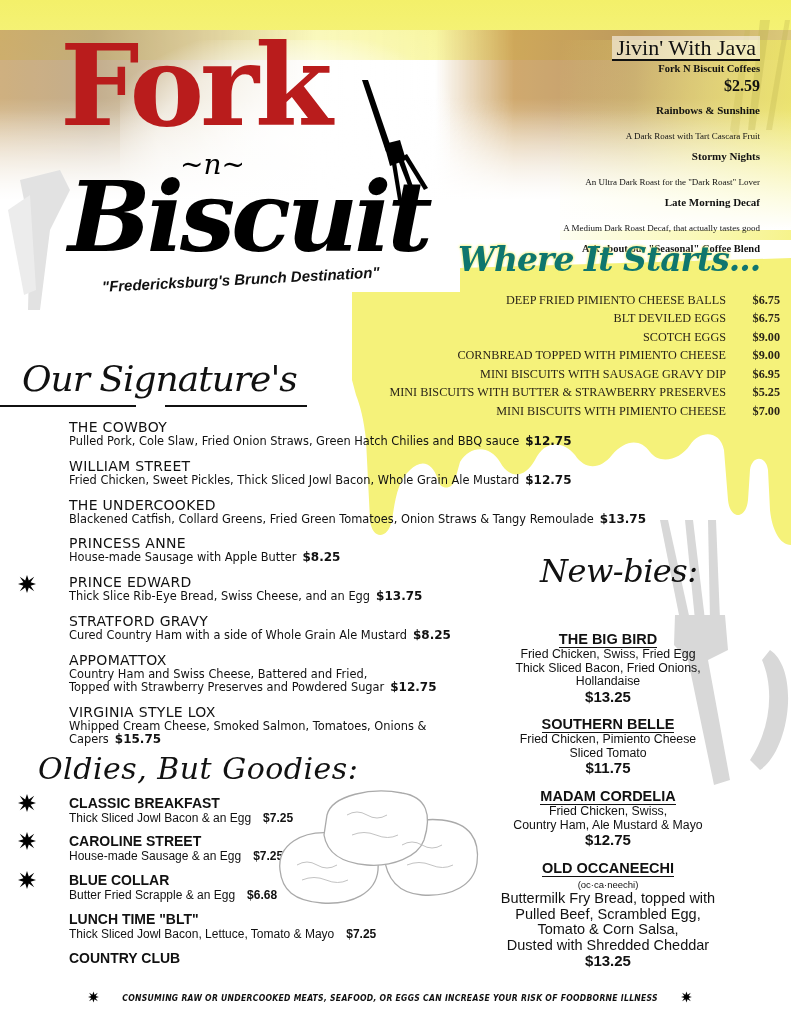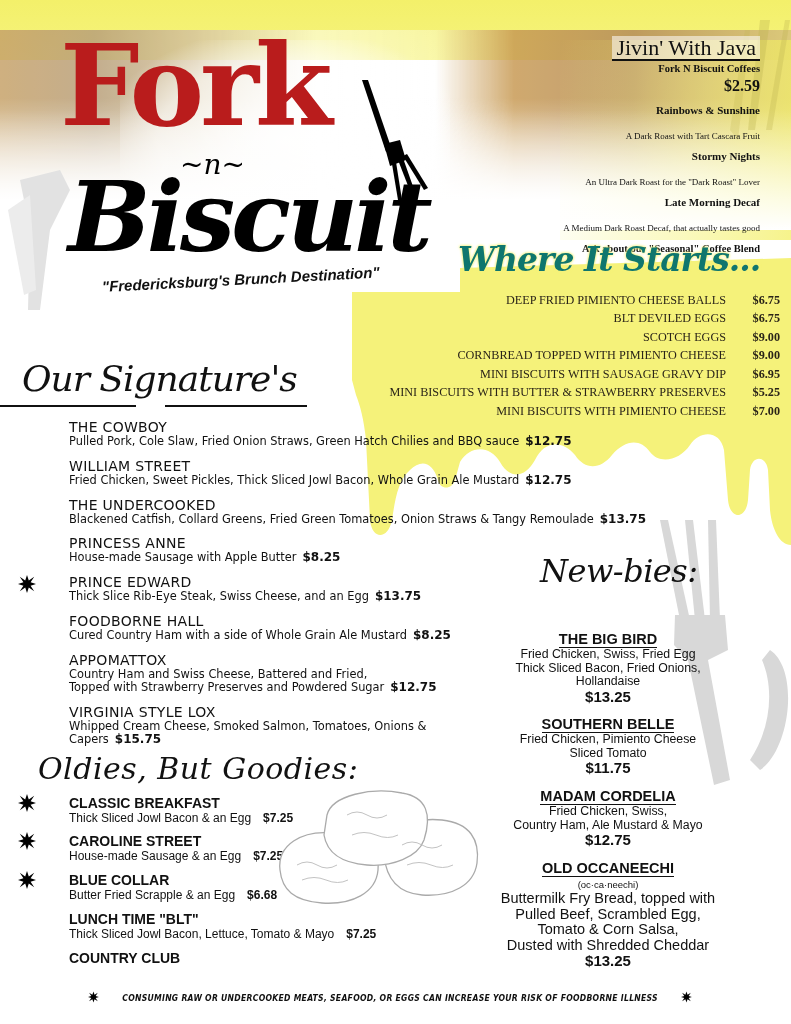--- a/index.html
+++ b/index.html
@@ -261,24 +261,24 @@
 </div>
 <div class="menu-item" style="top:535px">
   <div class="comic-name">PRINCESS ANNE</div>
   <div class="comic-desc"><span>House-made Sausage with Apple Butter</span><span class="price-bold">$8.25</span></div>
 </div>
 <svg class="star" style="left:18px;top:575px" viewBox="0 0 20 20">
     <polygon points="10,0 12,6 18,2 14,8 20,10 14,12 18,18 12,14 10,20 8,14 2,18 6,12 0,10 6,8 2,2 8,6" fill="#000"></polygon>
   </svg>
 <div class="menu-item" style="top:574px">
   <div class="comic-name">PRINCE EDWARD</div>
-  <div class="comic-desc"><span>Thick Slice Rib-Eye Steak, Swiss Cheese, and an Egg</span><span class="price-bold">$13.75</span></div>
+  <div class="comic-desc"><span>Thick Slice Rib-Eye Bread, Swiss Cheese, and an Egg</span><span class="price-bold">$13.75</span></div>
 </div>
 <div class="menu-item" style="top:613px">
-  <div class="comic-name">FOODBORNE HALL</div>
+  <div class="comic-name">STRATFORD GRAVY</div>
   <div class="comic-desc"><span>Cured Country Ham with a side of Whole Grain Ale Mustard</span><span class="price-bold">$8.25</span></div>
 </div>
 <div class="menu-item" style="top:652px">
   <div class="comic-name">APPOMATTOX</div>
   <div class="comic-desc">Country Ham and Swiss Cheese, Battered and Fried,</div>
   <div class="comic-desc"><span>Topped with Strawberry Preserves and Powdered Sugar</span><span class="price-bold">$12.75</span></div>
 </div>
 <div class="menu-item" style="top:704px">
   <div class="comic-name">VIRGINIA STYLE LOX</div>
   <div class="comic-desc">Whipped Cream Cheese, Smoked Salmon, Tomatoes, Onions &amp;</div>

